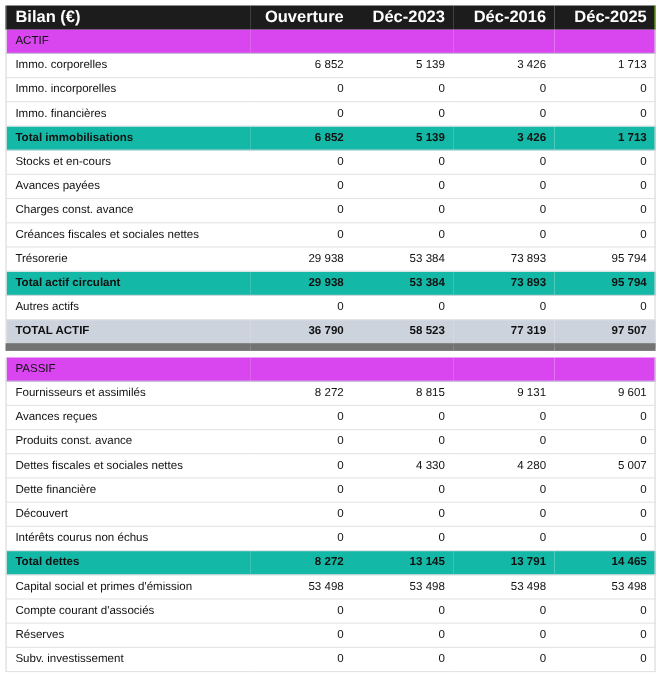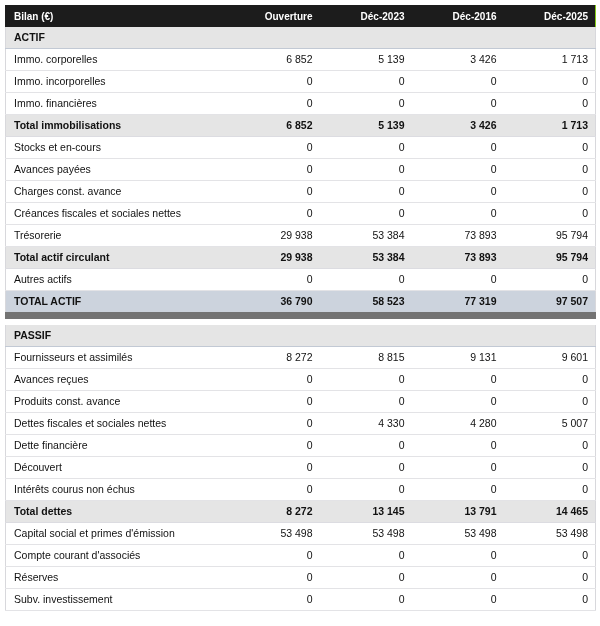--- a/index.html
+++ b/index.html
@@ -33,21 +33,21 @@
   }
 
   table.balance col.c-label { width: 222px; }
   table.balance col.c-num   { width: 92px; }
 
   
   thead th {
     background: #1c1c1c;
     color: #ffffff;
     font-weight: bold;
-    font-size: 10px;
+    font-size: 15px;
     height: 22px;
     padding: 0 9px 0 9px;
     border: none;
     white-space: nowrap;
   }
   thead th.h-label { text-align: left; padding-left: 8px; }
   thead th.h-num   { text-align: right; padding-right: 7px; }
 
   
   tbody td {
@@ -59,27 +59,27 @@
   }
   tbody td.label { text-align: left; padding-left: 8px; }
   tbody td.num   { text-align: right; padding-right: 7px; }
 
   
   tr.row-item td {
     background: #ffffff;
     font-weight: normal;
   }
   tr.row-subtotal td {
-    background: #e5e5e5;
+    background: #14b8a6;
     font-weight: bold;
     border-bottom: 1px solid #dcdce1;
   }
   tr.row-section td {
-    background: #e5e5e5;
-    font-weight: bold;
+    background: #d946ef;
+    font-weight: normal;
     border-bottom: 1px solid #c2c9d4;
   }
   tr.row-grandtotal td {
     background: #ccd3dd;
     font-weight: bold;
     border-bottom: 7px solid #737373;
   }
   tr.row-spacer td {
     background: #ffffff;
     height: 6px;

